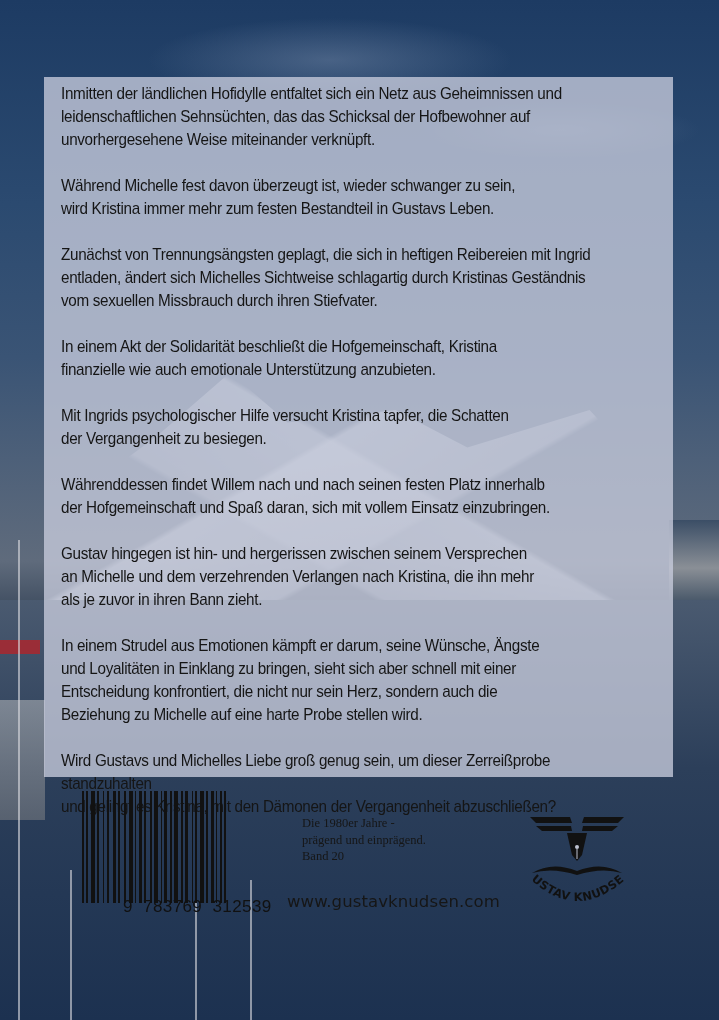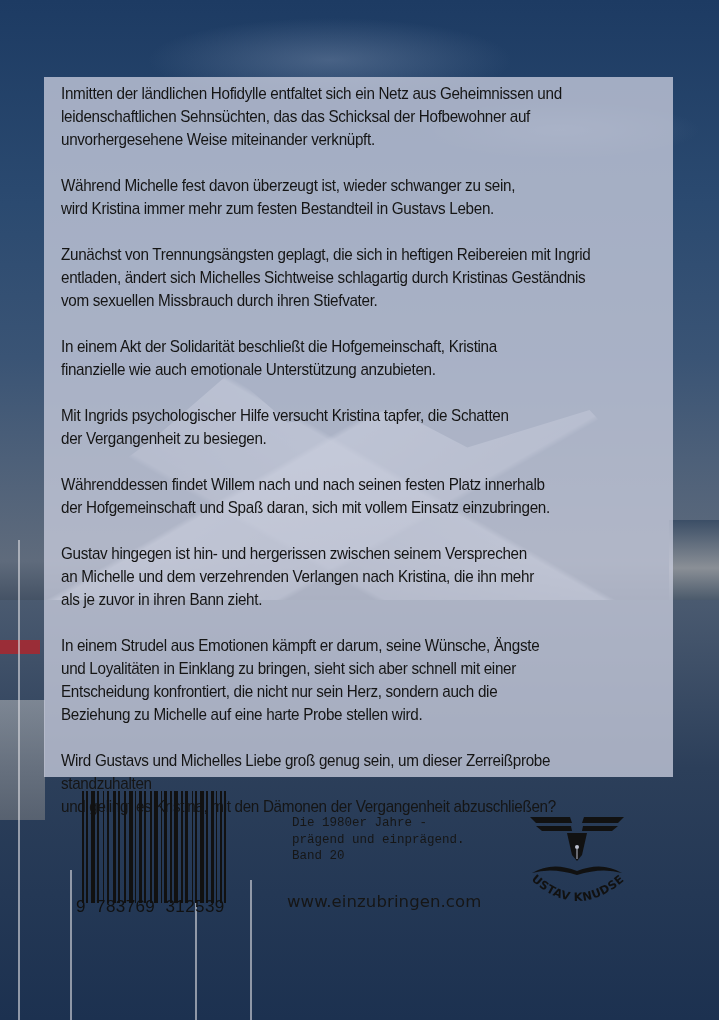--- a/index.html
+++ b/index.html
@@ -60,22 +60,22 @@
   }
   .bars { position:absolute; left: 0; top: 0; width: 162px; height: 112px; display: flex; align-items: flex-start; }
   .bars span { display:block; height: 100%; background: #111; }
   .isbn {
     position: absolute; left: -6px; top: 106px;
     font-family: "Liberation Sans", sans-serif;
     font-size: 17px; color: #111; letter-spacing: 0.4px;
     background: transparent;
   }
   .series {
-    position: absolute; left: 248px; top: 738px;
-    font-family: Liberation Mono, monospace;
+    position: absolute; left: 258px; top: 738px;
+    font-family: Liberation Serif, serif;
     font-size: 12.5px; line-height: 16.5px; color: #161616;
     white-space: pre-line;
   }
   .website {
     position: absolute; left: 243px; top: 815px;
     font-family: "DejaVu Sans", sans-serif;
     font-size: 16.5px; color: #161616; letter-spacing: 0.1px;
   }
   .logo {
     position: absolute; left: 478px; top: 728px; width: 110px; height: 110px;
@@ -147,27 +147,27 @@
       <span style="width:3px;margin-right:4px;"></span>
       <span style="width:1px;margin-right:2px;"></span>
       <span style="width:2px;margin-right:3px;"></span>
       <span style="width:4px;margin-right:2px;"></span>
       <span style="width:2px;margin-right:3px;"></span>
       <span style="width:3px;margin-right:2px;"></span>
       <span style="width:1px;margin-right:3px;"></span>
       <span style="width:2px;margin-right:2px;"></span>
       <span style="width:2px;"></span>
     </div>
-    <div class="isbn" style="white-space:pre;">9  783769  312539</div>
+    <div class="isbn" style="white-space:pre;margin-left:47px;">9  783769  312539</div>
   </div>
 
   <div class="series">Die 1980er Jahre -
 prägend und einprägend.
 Band 20</div>
-  <div class="website">www.einzubringen.com</div>
+  <div class="website">www.gustavknudsen.com</div>
 
   <svg class="logo" viewBox="0 0 110 110">
 
     <path d="M8 12 L48 12 L50 18 L14 18 Z" fill="#111"></path>
     <path d="M14 21 L49 21 L50 26 L20 26 Z" fill="#111"></path>
     <path d="M102 12 L62 12 L60 18 L96 18 Z" fill="#111"></path>
     <path d="M96 21 L61 21 L60 26 L90 26 Z" fill="#111"></path>
 
     <path d="M45 28 L65 28 L60 50 L55 56 L50 50 Z" fill="#111"></path>
     <circle cx="55" cy="42" r="2" fill="#bfc3d2"></circle>

